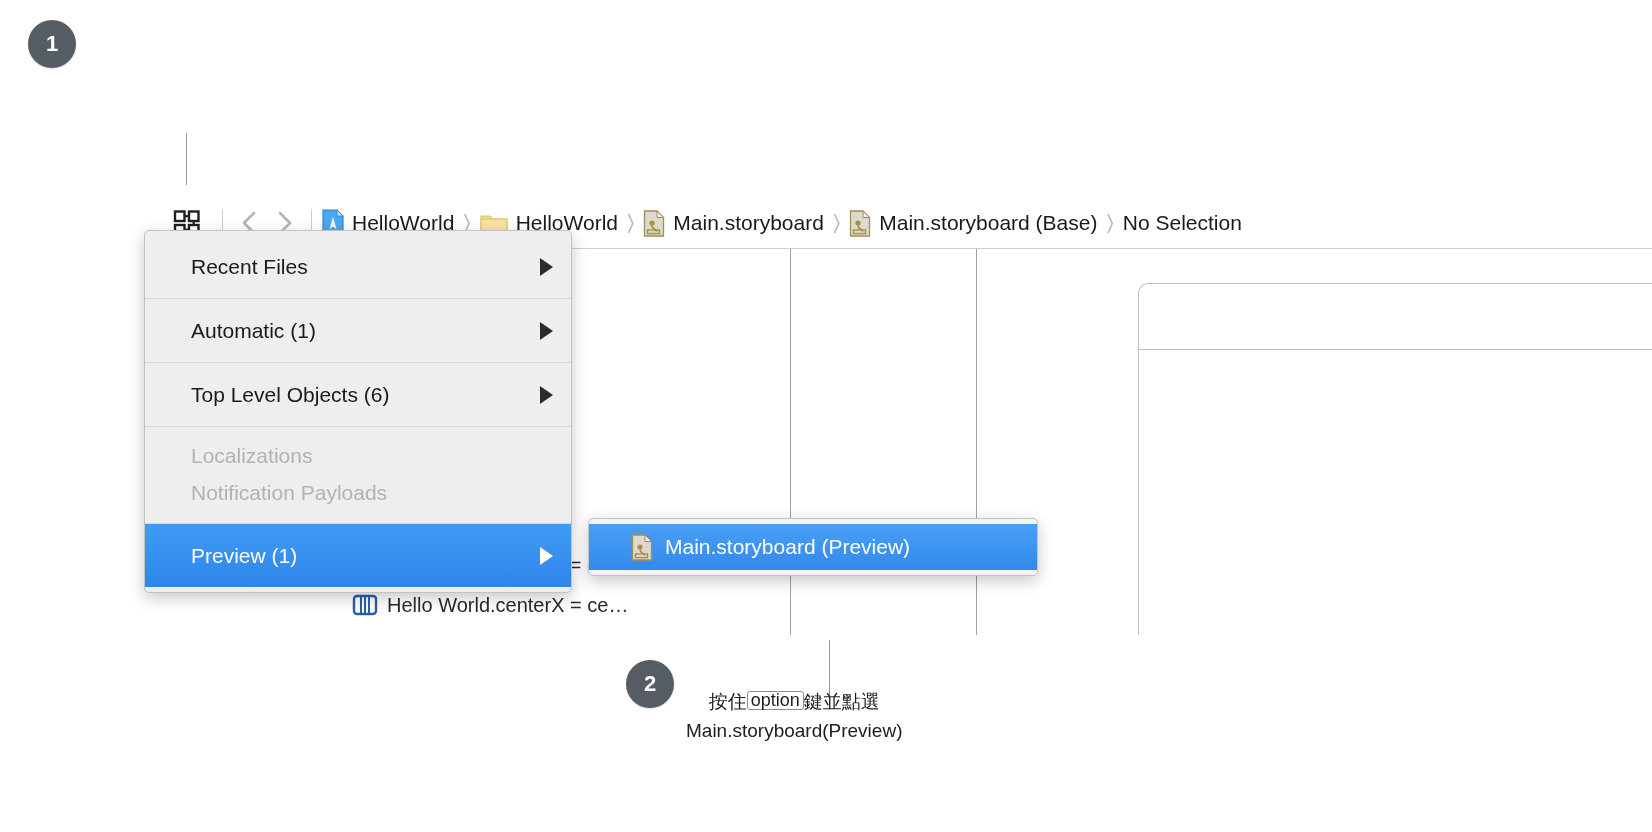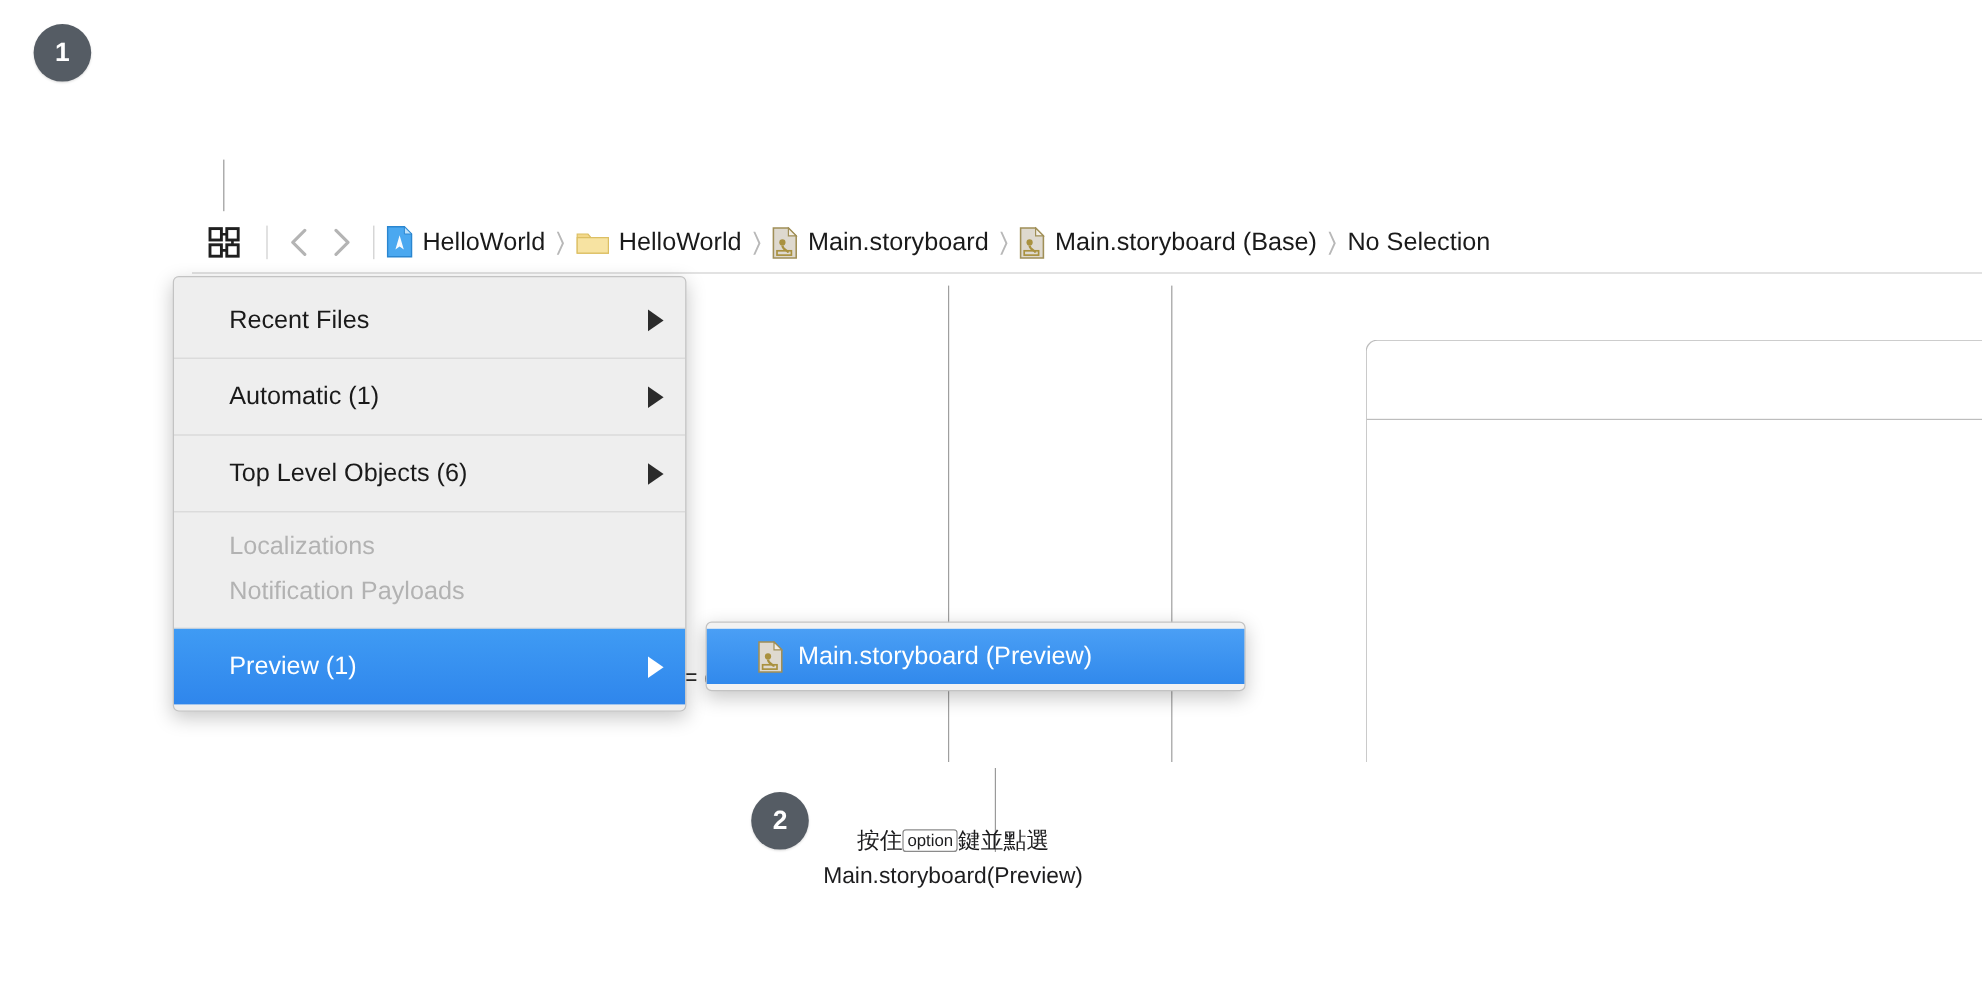--- a/index.html
+++ b/index.html
@@ -37,39 +37,39 @@
   }
   #annot-1 { left: 107px; top: 73px; }
   #annot-1 .l2 { display: block; text-align: center; }
   #annot-2 { left: 686px; top: 687px; text-align: center; }
   #annot-2 .line { display: block; }
   .key-cap {
     display: inline-block;
     border: 1px solid #8b8b8b;
     border-radius: 3px;
     padding: 0 3px;
-    font-size: 14px;
+    font-size: 18px;
     line-height: 17px;
     vertical-align: 2px;
     background: #fff;
     color: #1d1d1f;
   }
 
   
   .leader {
     position: absolute;
     background: #9a9a9a;
     width: 1px;
   }
   #leader-1 { left: 186px; top: 133px; height: 52px; }
   #leader-2 { left: 829px; top: 640px; height: 70px; }
   
   #jumpbar {
     position: absolute;
-    left: 160px; top: 176px;
+    left: 160px; top: 197px;
     width: 1492px; height: 52px;
     display: flex; align-items: center;
     border-bottom: 1px solid #cfcfcf;
     background: #fff;
     padding-left: 10px;
   }
   #assistant-icon-btn {
     width: 34px; height: 34px;
     display: flex; align-items: center; justify-content: center;
     margin-right: 8px;
@@ -228,20 +228,30 @@
     <span class="cnstr-icon">
       <svg width="26" height="26" viewBox="0 0 26 26">
         <rect x="2" y="4" width="22" height="18" rx="3" fill="none" stroke="#2a5db0" stroke-width="2.4"></rect>
         <rect x="9" y="4" width="8" height="18" fill="none" stroke="#2a5db0" stroke-width="2"></rect>
         <line x1="13" y1="4" x2="13" y2="22" stroke="#2a5db0" stroke-width="2"></line>
       </svg>
     </span>
     <span>Hello World.centerY = ce…</span>
   </div>
 
+  <div class="constraint-row" id="constraint-row-2">
+    <span class="cnstr-icon">
+      <svg width="26" height="26" viewBox="0 0 26 26">
+        <rect x="2" y="4" width="22" height="18" rx="3" fill="none" stroke="#2a5db0" stroke-width="2.4"></rect>
+        <rect x="9" y="4" width="8" height="18" fill="none" stroke="#2a5db0" stroke-width="2"></rect>
+        <line x1="13" y1="4" x2="13" y2="22" stroke="#2a5db0" stroke-width="2"></line>
+      </svg>
+    </span>
+    <span>Hello World.centerX = ce…</span>
+  </div>
 
   <div id="jumpbar">
 
     <div id="assistant-icon-btn">
       <svg width="30" height="30" viewBox="0 0 30 30">
         <rect x="3" y="3.5" width="9.5" height="9.5" fill="none" stroke="#1f1f1f" stroke-width="2.4"></rect>
         <rect x="17" y="3.5" width="9.5" height="9.5" fill="none" stroke="#1f1f1f" stroke-width="2.4"></rect>
         <rect x="3" y="17" width="9.5" height="9.5" fill="none" stroke="#1f1f1f" stroke-width="2.4"></rect>
         <rect x="17" y="17" width="9.5" height="9.5" fill="none" stroke="#1f1f1f" stroke-width="2.4"></rect>
         <line x1="12.5" y1="8.2" x2="17" y2="8.2" stroke="#1f1f1f" stroke-width="2.2"></line>

